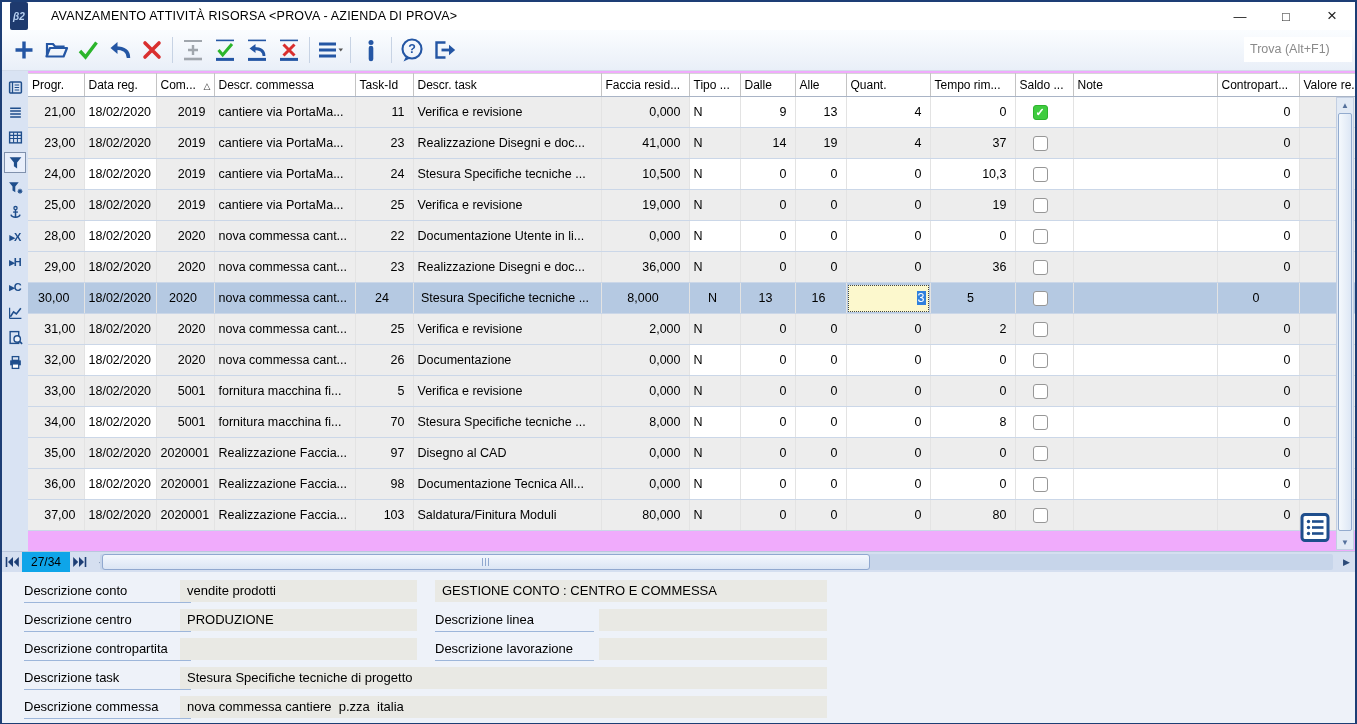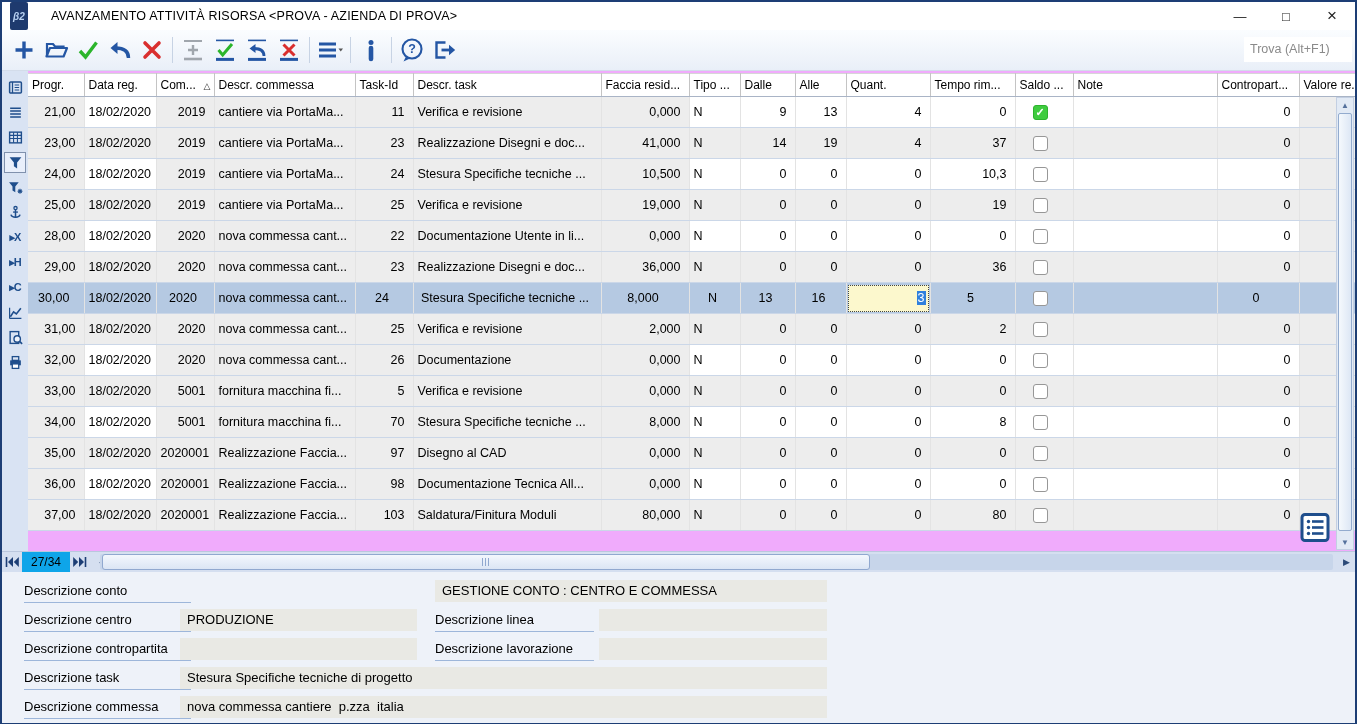--- a/index.html
+++ b/index.html
@@ -616,20 +616,21 @@
         </div>
     </div>
     <div class="harrow-r">
         <span class="smallarrow">▶</span>
       </div>
   </div>
 
   <div class="detail">
       <div class="drow">
         <div class="dlabel">Descrizione conto</div>
+        <div class="dfield">vendite prodotti</div>
         <div class="dfield banner">GESTIONE CONTO : CENTRO E COMMESSA</div>
       </div>
       <div class="drow">
         <div class="dlabel">Descrizione centro</div>
         <div class="dfield">PRODUZIONE</div>
         <div class="dlabel dlabel2">Descrizione linea</div>
         <div class="dfield second"></div>
       </div>
       <div class="drow">
         <div class="dlabel">Descrizione contropartita</div>

